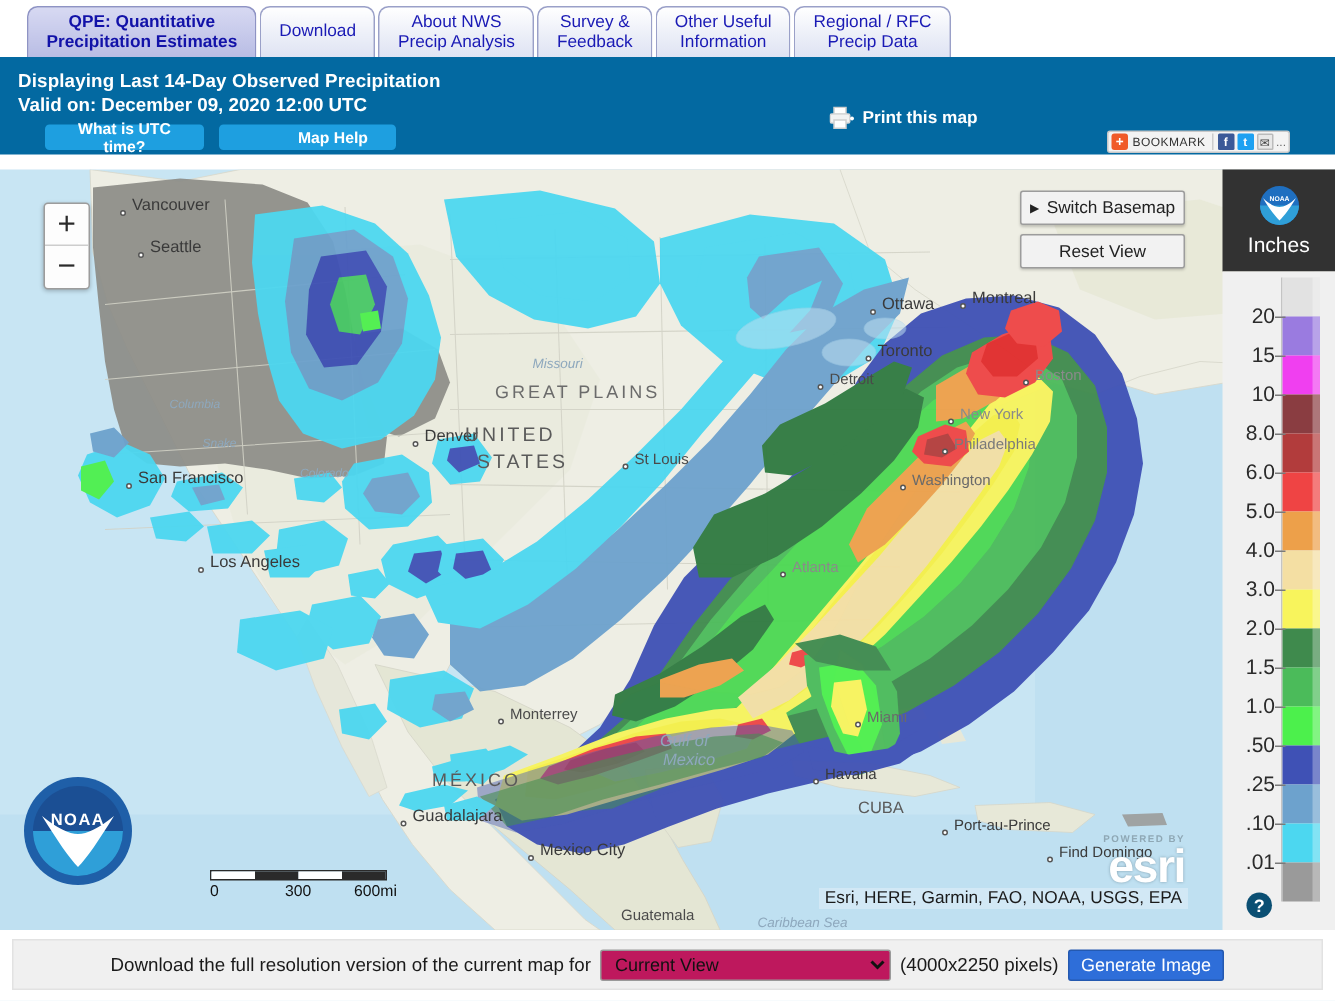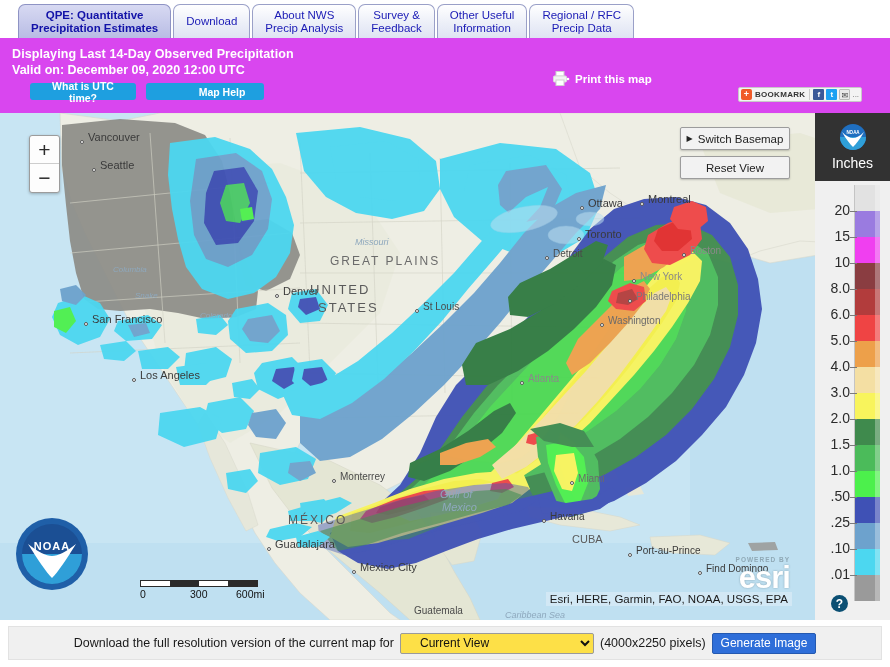--- a/index.html
+++ b/index.html
@@ -40,22 +40,22 @@
   .tab.active {
     background: linear-gradient(#d7d9f2, #c5c8ea 60%, #b9bde4);
     border-color:#8e93c4;
     color:#1212a8;
     font-weight:bold;
   }
   .tab span { display:block; }
 
   
   #header {
-    position:absolute; top:38px; left:0; width:890px; height:75px;
-    background:#d946ef;
+    position:absolute; top:38px; left:0; width:890px; height:65px;
+    background:#0369a1;
     color:#ffffff;
   }
   #hdr-title {
     position:absolute; left:12px; top:8px;
     font-size:12.5px; font-weight:bold; line-height:16px;
     letter-spacing:0.1px;
   }
   #hdr-valid {
     position:absolute; left:12px; top:24px;
     font-size:12.5px; font-weight:bold; line-height:16px;
@@ -96,21 +96,21 @@
     height:15px;
     background:#f3f3f3; border:1px solid #c8c8c8; border-radius:2px;
     display:flex; align-items:center; padding:0 2px;
     cursor:pointer;
   }
   .bm-plus {
     width:11px; height:11px; background:#f05a28; color:#fff;
     border-radius:2px; font-size:9px; line-height:11px;
     text-align:center; margin-right:3px; font-weight:bold;
   }
-  .bm-text { font-size:8px; font-weight:bold; color:#333; letter-spacing:0.3px; margin-right:4px;}
+  .bm-text { font-size:8px; font-weight:normal; color:#333; letter-spacing:0.3px; margin-right:4px;}
   .bm-sep { width:1px; height:11px; background:#ccc; margin-right:3px; }
   .bm-ico { width:11px; height:11px; margin-right:2px; font-size:8px; text-align:center; line-height:11px; border-radius:1px;}
   .bm-fb { background:#3b5998; color:#fff; font-weight:bold; }
   .bm-tw { background:#1da1f2; color:#fff; font-weight:bold; }
   .bm-ml { background:#e8e8e8; color:#444; border:1px solid #bbb;}
   .bm-dots { font-size:8px; color:#666; }
 
   #searchbox {
     position:absolute; left:594px; top:81px;
     width:278px; height:24px;
@@ -253,22 +253,22 @@
     background:#f0f0f0;
     border:1px solid #e2e2e2;
     display:flex; align-items:center; justify-content:center;
     gap:6px;
   }
   #dl-text { font-size:12.5px; color:#1a1a1a; }
   #dl-select {
     width:194px; height:21px;
     font-size:12px; font-family:"Liberation Sans", sans-serif;
     border:1px solid #9a9a9a; border-radius:2px;
-    background:#fde047; color:#111;
-    padding-left:15px;
+    background:#be185d; color:#111;
+    padding-left:5px;
   }
   #dl-px { font-size:12.5px; color:#1a1a1a; }
   #btn-generate {
     background:#2e6ed9; color:#fff; border:1px solid #2459b0;
     border-radius:2px; height:21px;
     font-size:12px; padding:0 8px; cursor:pointer;
     font-family:"Liberation Sans", sans-serif;
   }
 </style>
 </head>

